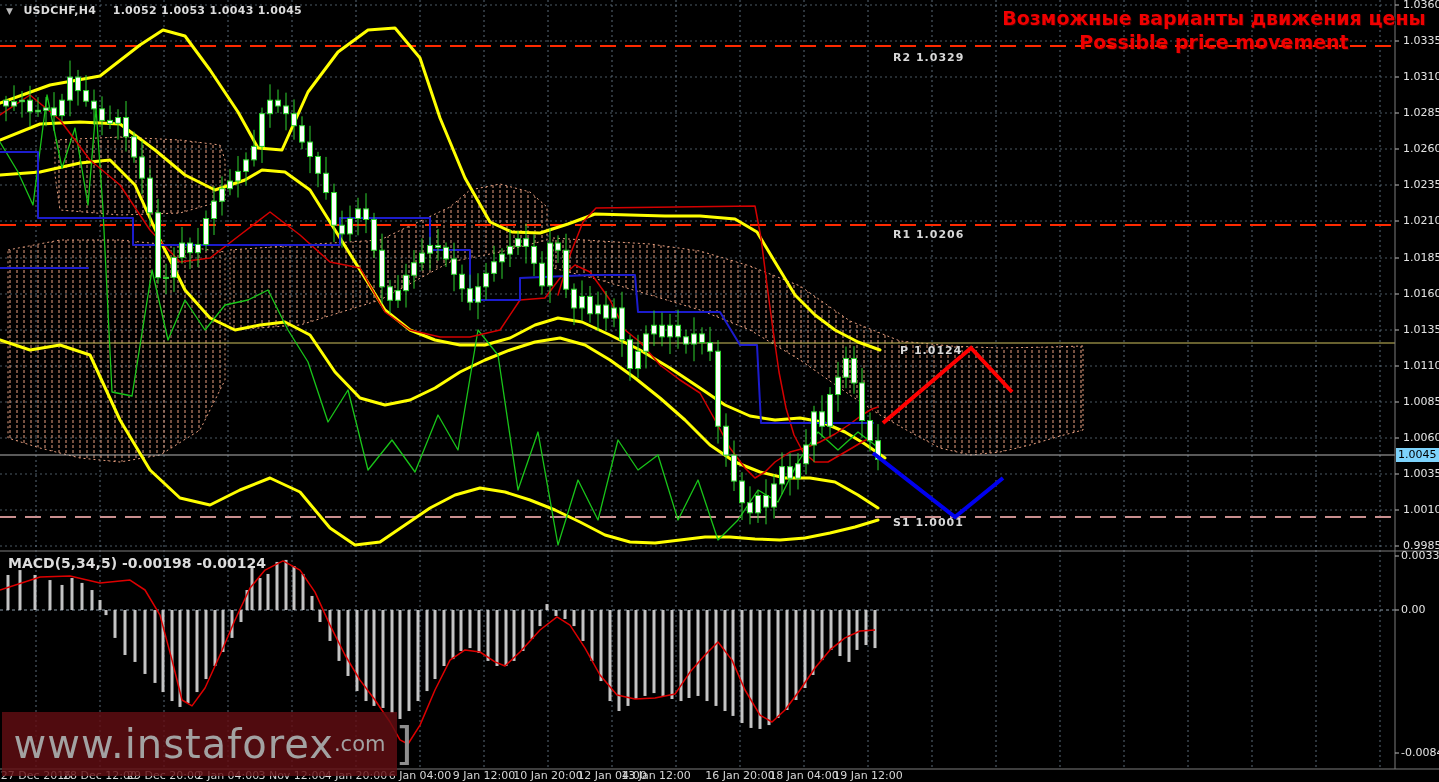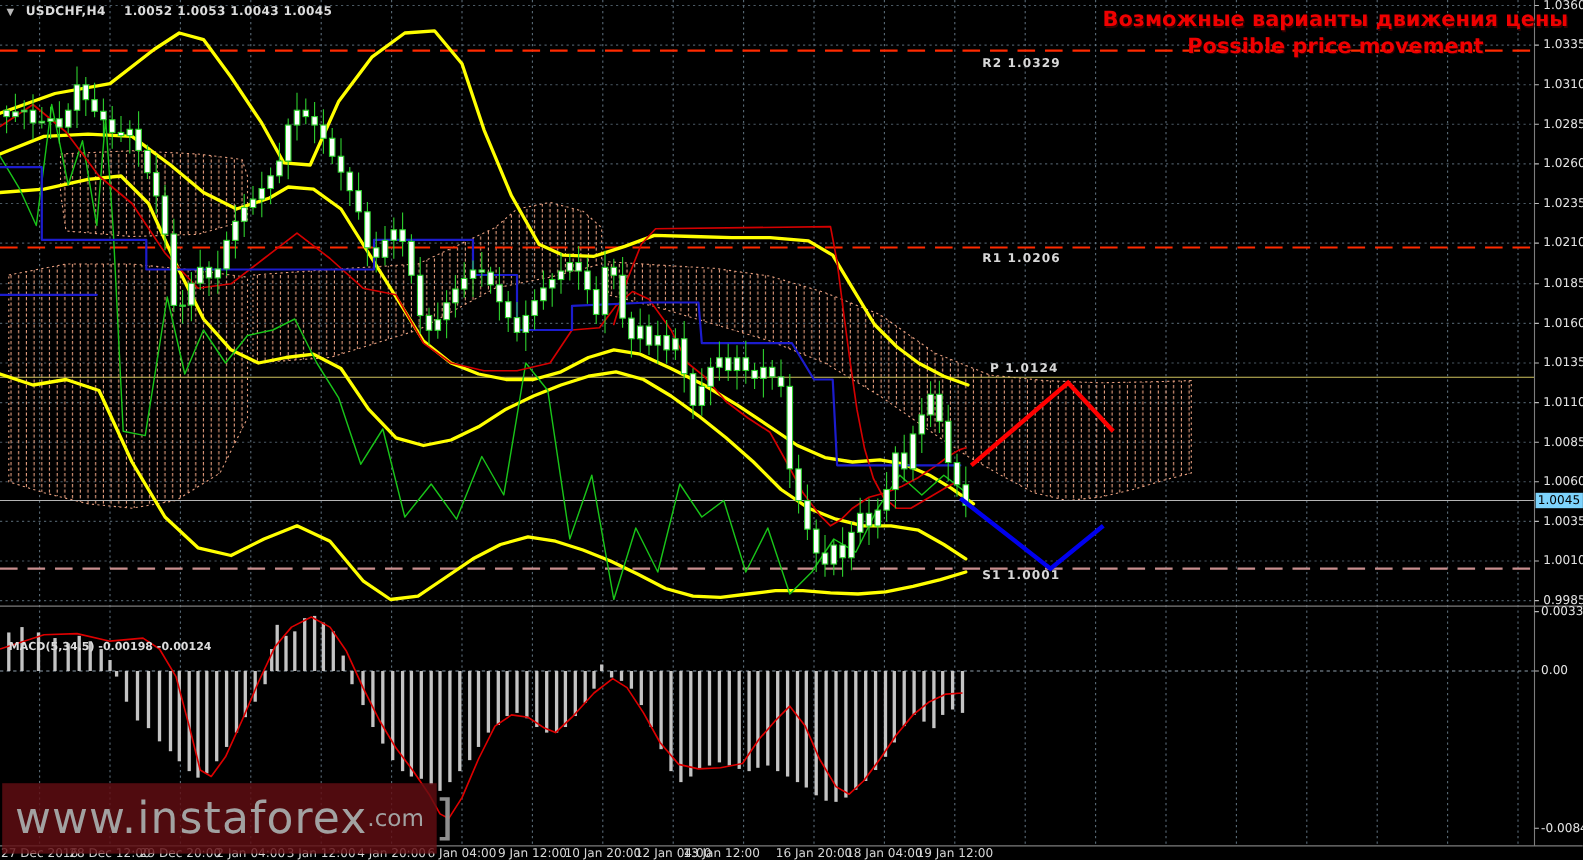--- a/index.html
+++ b/index.html
@@ -5,21 +5,21 @@
   html,body{margin:0;padding:0;background:#000;width:1439px;height:782px;overflow:hidden;
     font-family:"DejaVu Sans","Liberation Sans",sans-serif;}
   #stage{position:relative;width:1439px;height:782px;background:#000;}
   #chart-svg{position:absolute;left:0;top:0;z-index:1;}
   #labels{position:absolute;left:0;top:0;width:1439px;height:782px;z-index:5;pointer-events:none;}
   .tick-label{position:absolute;color:#e4e4e4;font-size:11px;white-space:nowrap;}
   .time-label{position:absolute;color:#d6d6d6;font-size:11px;white-space:nowrap;transform:translateX(-50%);top:769px;}
   .level-label{position:absolute;color:#d8d8d8;font-size:11px;font-weight:700;letter-spacing:1px;white-space:nowrap;text-shadow:1px 1px 0 #000;}
   #title-bar{position:absolute;left:6px;top:4px;color:#dcdcdc;font-size:11px;font-weight:700;letter-spacing:.3px;z-index:6;}
   #title-bar .tri{color:#b8b8b8;font-size:9px;margin-right:6px;}
-  #macd-title{position:absolute;left:8px;top:583px;color:#dcdcdc;font-size:10px;font-weight:700;z-index:6;}
+  #macd-title{position:absolute;left:8px;top:555px;color:#dcdcdc;font-size:14px;font-weight:700;z-index:6;}
   #annotation{position:absolute;left:968px;top:6px;width:430px;text-align:center;z-index:6;margin-left:31px;}
   #annotation .ann{color:#ef0000;font-size:19px;font-weight:700;line-height:24px;text-shadow:1px 1px 0 #300;}
   #price-tag{position:absolute;left:1396px;top:448px;width:42px;height:14px;background:#7dd3fc;color:#000;
      font-size:11px;font-weight:400;padding-left:2px;line-height:14px;z-index:7;}
   #watermark{position:absolute;left:2px;top:712px;width:395px;height:64px;background:rgba(97,14,18,0.82);
      z-index:10;display:flex;align-items:center;justify-content:center;}
   #watermark .br{color:#8e8e8e;font-size:44px;font-weight:400;line-height:40px;margin:0 10px;}
   #watermark .main{color:#a2a2a2;font-size:40px;letter-spacing:1px;}
   #watermark .suf{color:#a2a2a2;font-size:21px;}
   .axis-zone{position:absolute;z-index:2;}
@@ -472,33 +472,33 @@
       <div class="tick-label" style="left: 1403px; top: 467px;">1.0035</div>
       <div class="tick-label" style="left: 1403px; top: 503px;">1.0010</div>
       <div class="tick-label" style="left: 1403px; top: 539px;">0.9985</div>
       <div class="tick-label" style="left: 1401px; top: 549px;">0.00332</div>
       <div class="tick-label" style="left: 1401px; top: 603px;">0.00</div>
       <div class="tick-label" style="left: 1401px; top: 746px;">-0.00845</div>
       <div class="time-label" style="left: 36px;">27 Dec 2016</div>
       <div class="time-label" style="left: 100px;">28 Dec 12:00</div>
       <div class="time-label" style="left: 164px;">29 Dec 20:00</div>
       <div class="time-label" style="left: 228px;">2 Jan 04:00</div>
-      <div class="time-label" style="left: 292px;">3 Jan 12:00</div>
+      <div class="time-label" style="left: 292px;">3 Nov 12:00</div>
       <div class="time-label" style="left: 356px;">4 Jan 20:00</div>
       <div class="time-label" style="left: 420px;">6 Jan 04:00</div>
       <div class="time-label" style="left: 484px;">9 Jan 12:00</div>
       <div class="time-label" style="left: 548px;">10 Jan 20:00</div>
       <div class="time-label" style="left: 612px;">12 Jan 04:00</div>
       <div class="time-label" style="left: 656px;">13 Jan 12:00</div>
       <div class="time-label" style="left: 740px;">16 Jan 20:00</div>
       <div class="time-label" style="left: 804px;">18 Jan 04:00</div>
       <div class="time-label" style="left: 868px;">19 Jan 12:00</div>
       <div class="level-label" style="left: 893px; top: 51px;">R2 1.0329</div>
       <div class="level-label" style="left: 893px; top: 228px;">R1 1.0206</div>
-      <div class="level-label" style="left: 900px; top: 328px;">P 1.0124</div>
+      <div class="level-label" style="left: 900px; top: 344px;">P 1.0124</div>
       <div class="level-label" style="left: 893px; top: 516px;">S1 1.0001</div>
     </div>
 
   <div id="title-bar">
     <span class="tri">▼</span>
     <span>USDCHF,H4</span>
     <span>&nbsp;&nbsp;</span>
     <span>1.0052 1.0053 1.0043 1.0045</span>
   </div>
 

